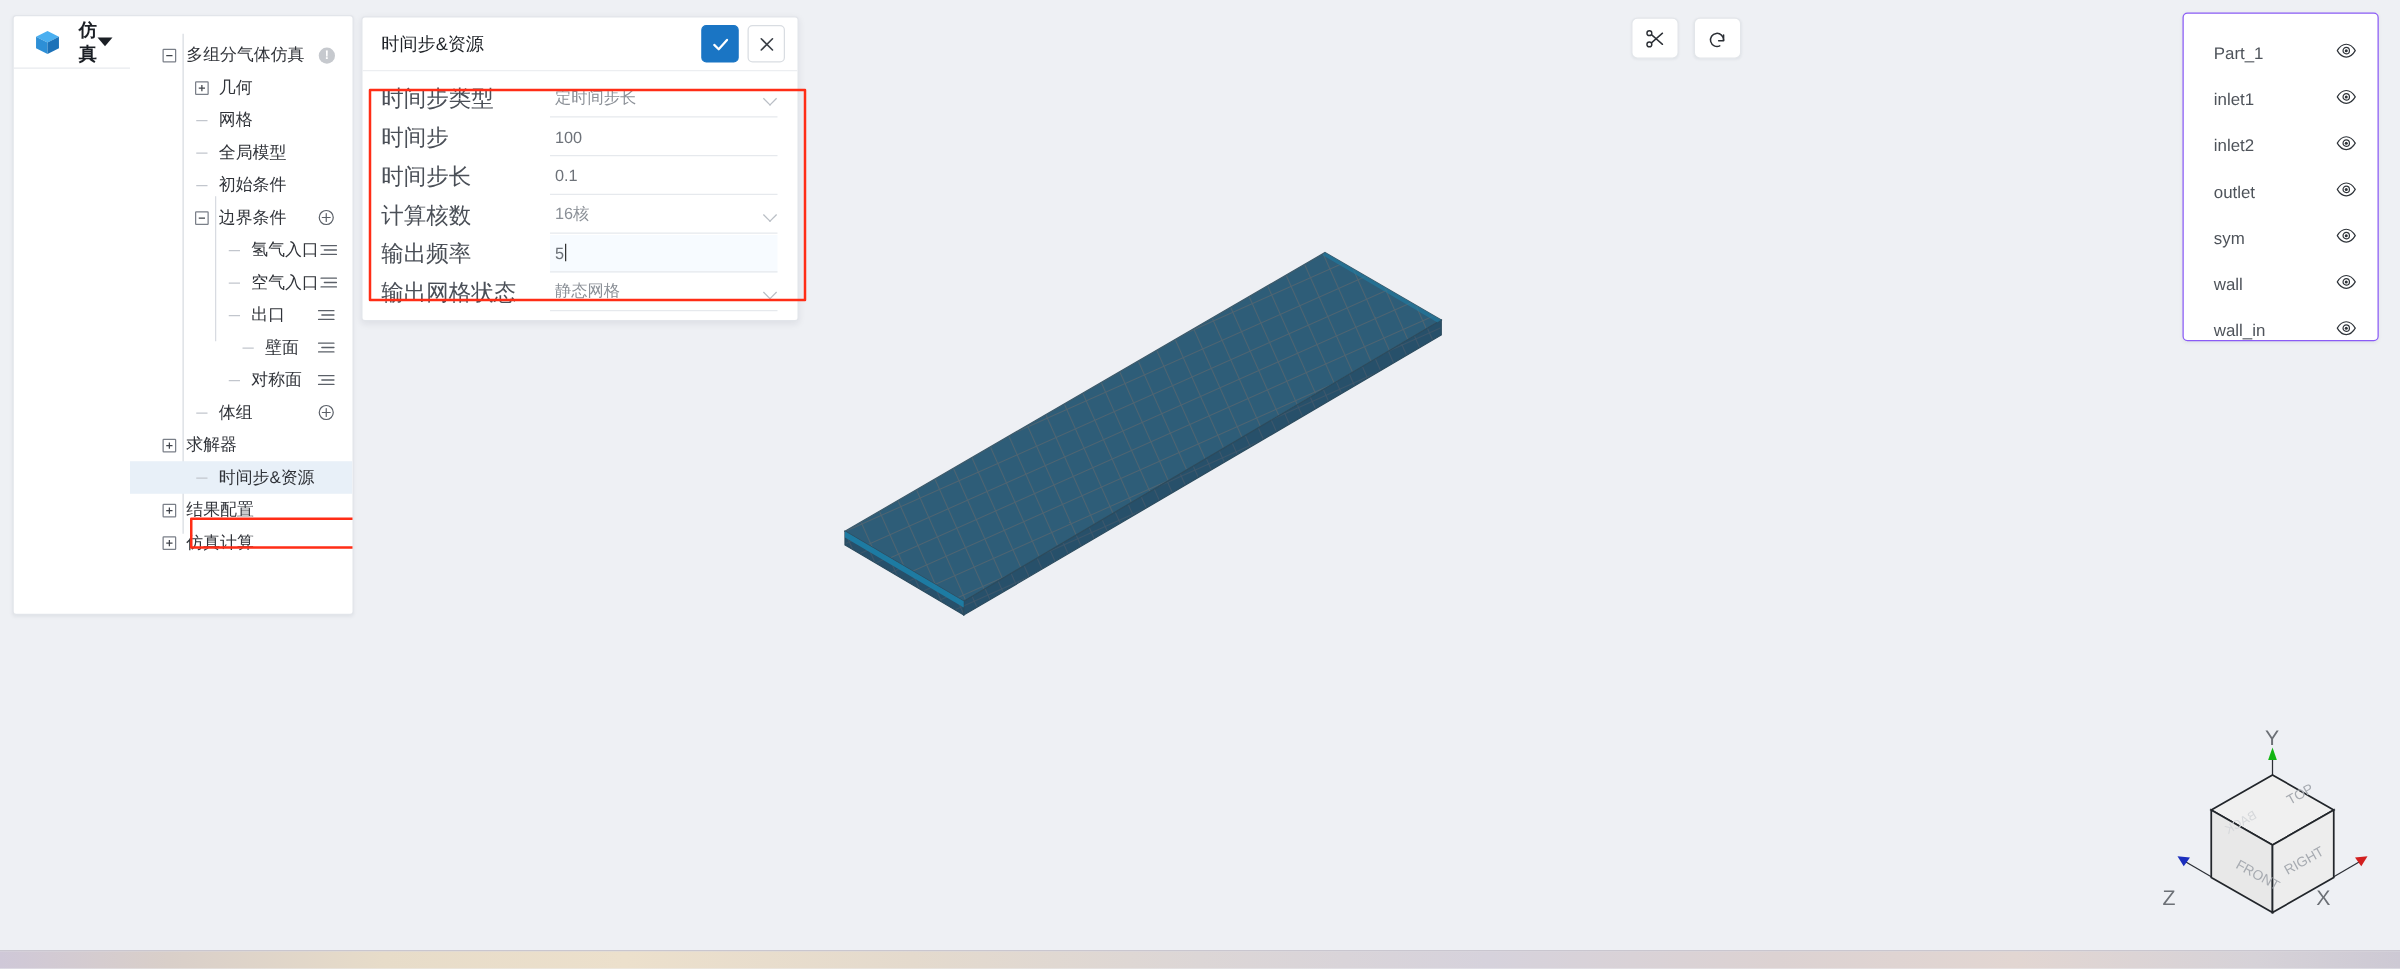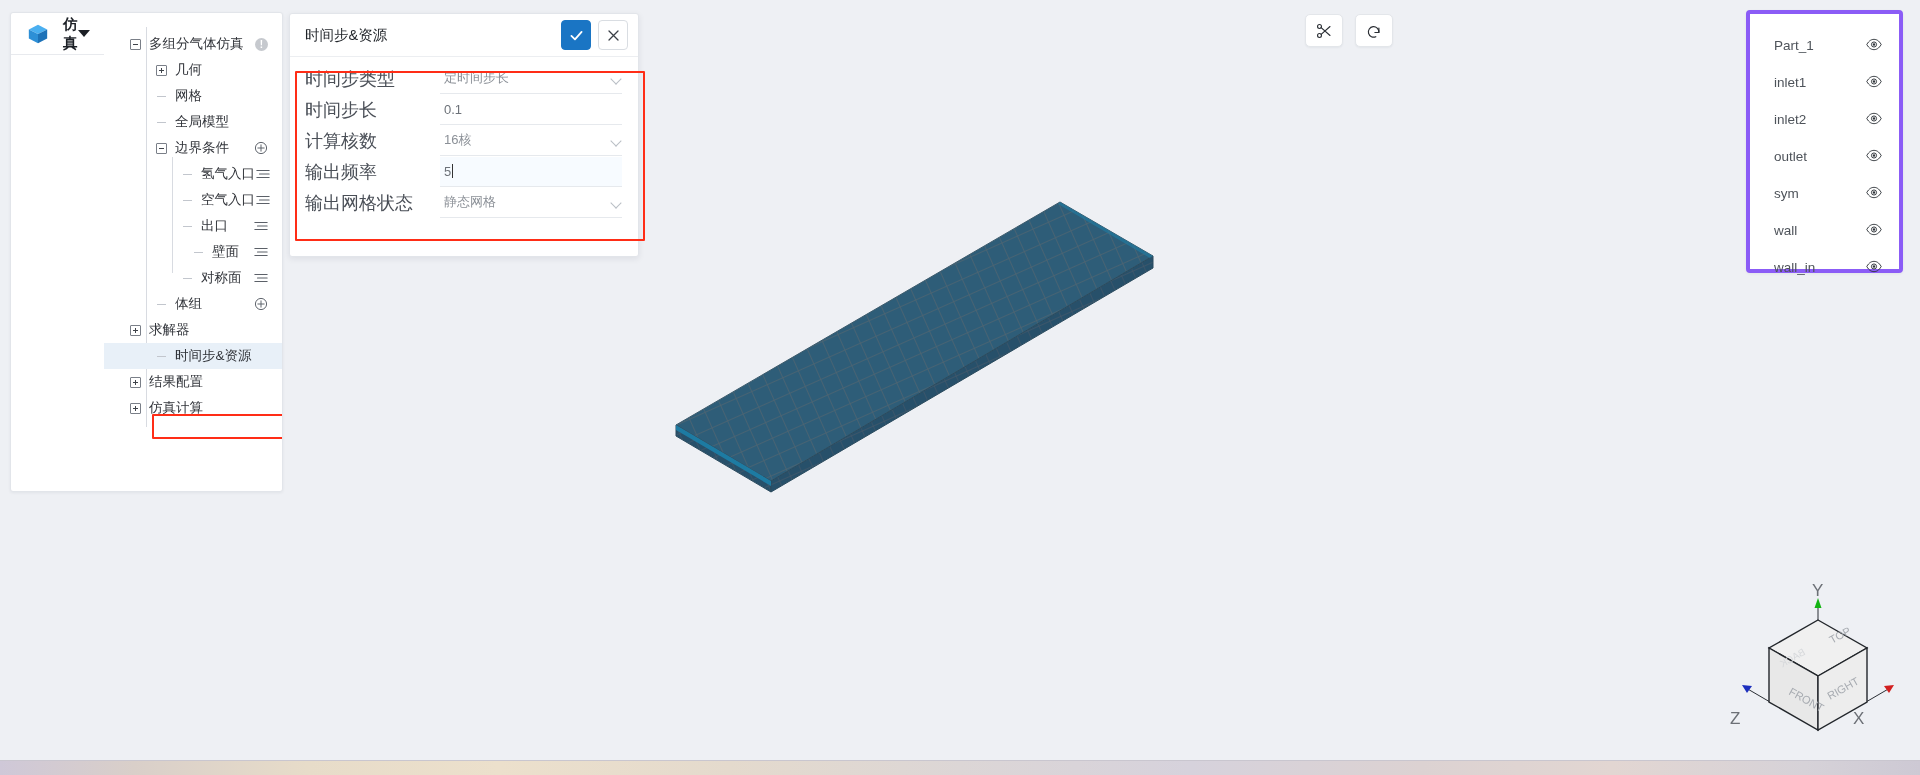--- a/index.html
+++ b/index.html
@@ -162,21 +162,21 @@
     width: 38px; height: 33px; background: #fff;
     border: 1px solid #e3e6ea; border-radius: 5px;
     display: flex; align-items: center; justify-content: center;
     cursor: pointer; box-shadow: 0 1px 2px rgba(20,30,50,.05);
   }
 
   
   .parts {
     position: absolute; right: 17px; top: 10px;
     width: 157px; height: 263px;
-    background: #fff; border: 4px solid #8b5cf6; border-radius: 4px;
+    background: #fff; border: 1px solid #8b5cf6; border-radius: 4px;
     box-shadow: 0 1px 3px rgba(20,30,50,.06);
     padding: 13px 0 0 0;
   }
   .part-row {
     height: 37px; display: flex; align-items: center;
     padding: 0 17px 0 24px; cursor: pointer;
   }
   .part-name { font-size: 13.5px; color: #4e535a; }
   .eye { margin-left: auto; cursor: pointer; }
 
@@ -251,20 +251,24 @@
             <span class="lbl">几何</span>
           </div>
           <div class="tree-row" style="padding-left: 52px;">
             <span class="dash"></span>
             <span class="lbl">网格</span>
           </div>
           <div class="tree-row" style="padding-left: 52px;">
             <span class="dash"></span>
             <span class="lbl">全局模型</span>
           </div>
+          <div class="tree-row" style="padding-left: 52px;">
+            <span class="dash"></span>
+            <span class="lbl">初始条件</span>
+          </div>
           <div class="tree-row" style="padding-left: 52px; justify-content: space-between;">
             <span class="tgl"></span>
             <span class="lbl">边界条件</span>
             <span class="row-action">
               <svg width="14" height="14" viewBox="0 0 16 16">
                 <circle cx="8" cy="8" r="6.4" fill="none" stroke="#5b6068" stroke-width="1.1"></circle>
                 <path d="M8 4.4 L8 11.6 M4.4 8 L11.6 8" stroke="#5b6068" stroke-width="1.1" stroke-linecap="round"></path>
               </svg>
             </span>
           </div>
@@ -359,20 +363,26 @@
           </svg>
         </div>
       </div>
     </div>
     <div class="dlg-body" id="dlg-fields">
         <div class="frm-row">
           <div class="frm-label">时间步类型</div>
           <div class="frm-ctl">
             <span class="frm-val">定时间步长</span>
             <span class="chev"></span>
+          </div>
+        </div>
+        <div class="frm-row">
+          <div class="frm-label">时间步</div>
+          <div class="frm-ctl">
+            <span class="frm-val dark">100</span>
           </div>
         </div>
         <div class="frm-row">
           <div class="frm-label">时间步长</div>
           <div class="frm-ctl">
             <span class="frm-val dark">0.1</span>
           </div>
         </div>
         <div class="frm-row">
           <div class="frm-label">计算核数</div>

